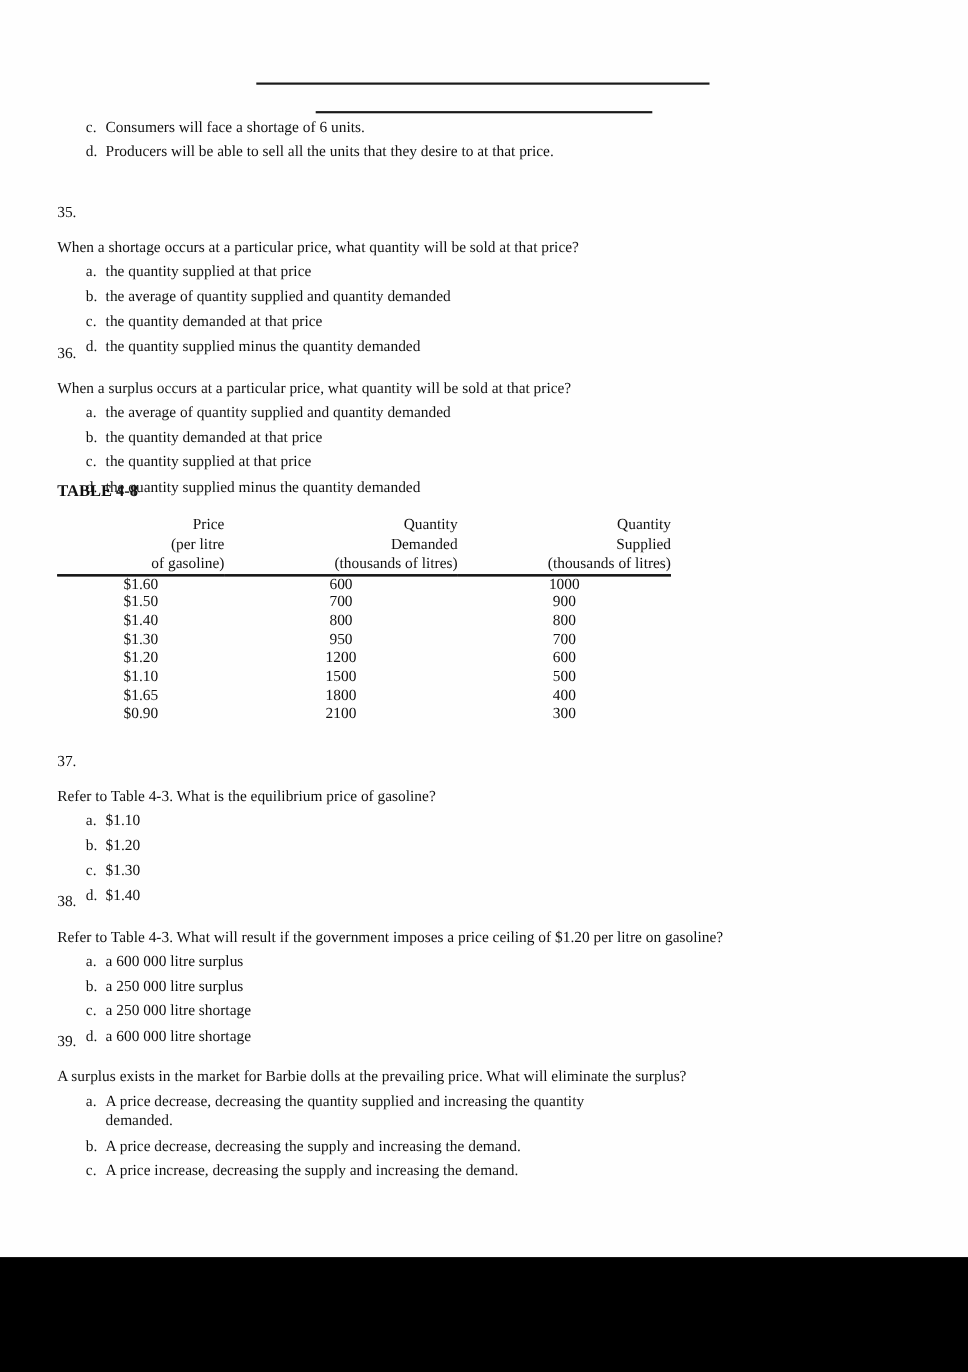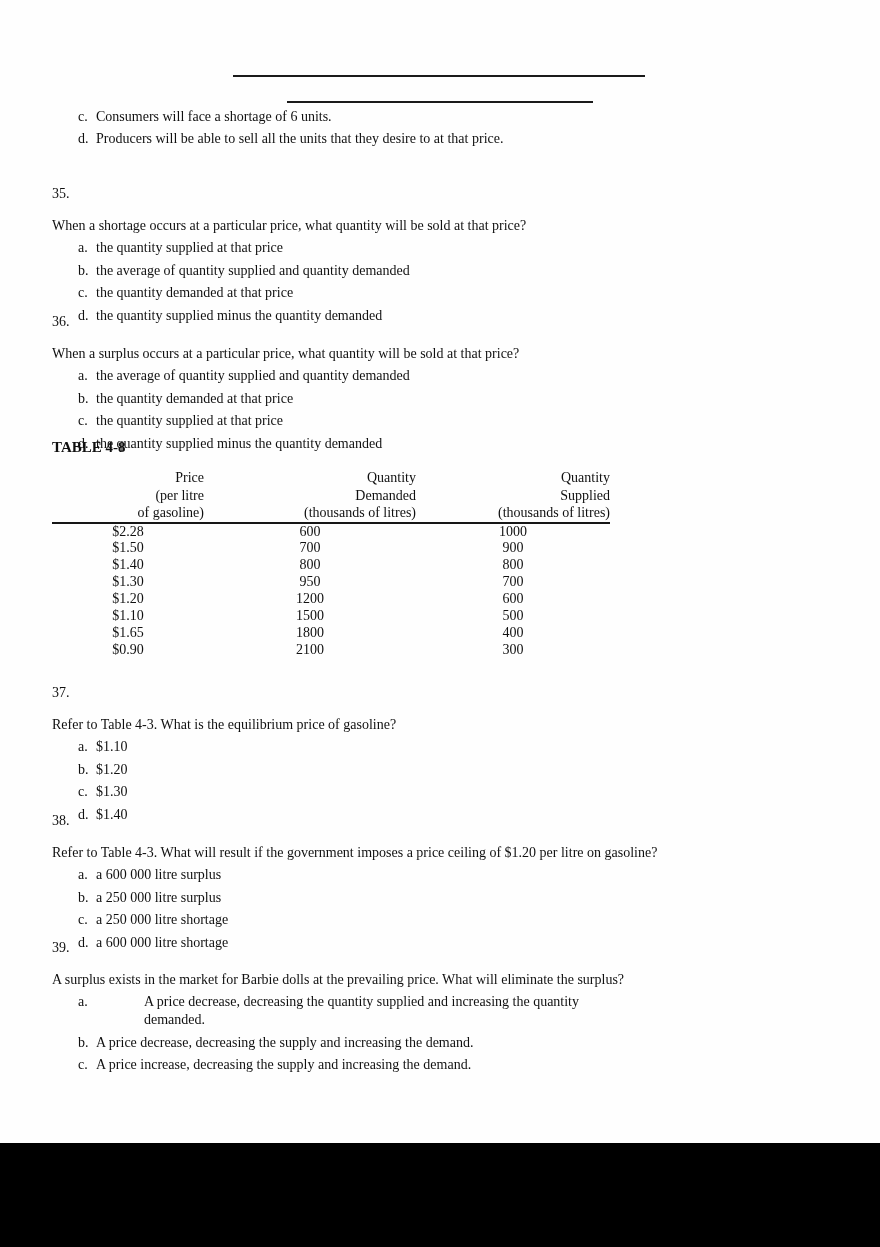--- a/index.html
+++ b/index.html
@@ -27,21 +27,21 @@
   .opt { display:flex; line-height:18px; margin-bottom:4.5px; }
   .opt .letter { flex:0 0 18px; }
   .opt .otext  { flex:1 1 auto; }
   .carryover .opt { line-height:21.5px; margin-bottom:0; }
 
   .question { position:absolute; left:52px; right:20px; }
   .stem { display:flex; line-height:20px;flex-direction:column; }
   .qnum { flex:0 0 32px; }
   .qtext { flex:1 1 auto; }
   .question .opts { margin-left:26px; margin-top:3px; }
-  .narrow { max-width:495px;margin-left:48px; }
+  .narrow { max-width:495px; }
 
   .table-title { position:absolute; left:52px; top:437px; font-weight:bold; font-size:15px; line-height:20px; }
 
   table.data {
     position:absolute; left:52px; top:469px;
     width:558px; border-collapse:collapse; table-layout:fixed;
     font-size:14px;
   }
   table.data th {
     font-weight:normal; text-align:right; vertical-align:bottom;
@@ -141,21 +141,21 @@
         </th>
         <th>
           <div>Quantity</div>
           <div>Supplied</div>
           <div>(thousands of litres)</div>
         </th>
       </tr>
     </thead>
     <tbody>
       <tr>
-        <td>$2.28</td>
+        <td>$1.60</td>
         <td>600</td>
         <td>1000</td>
       </tr>
       <tr>
         <td>$1.50</td>
         <td>700</td>
         <td>900</td>
       </tr>
       <tr>
         <td>$1.40</td>

